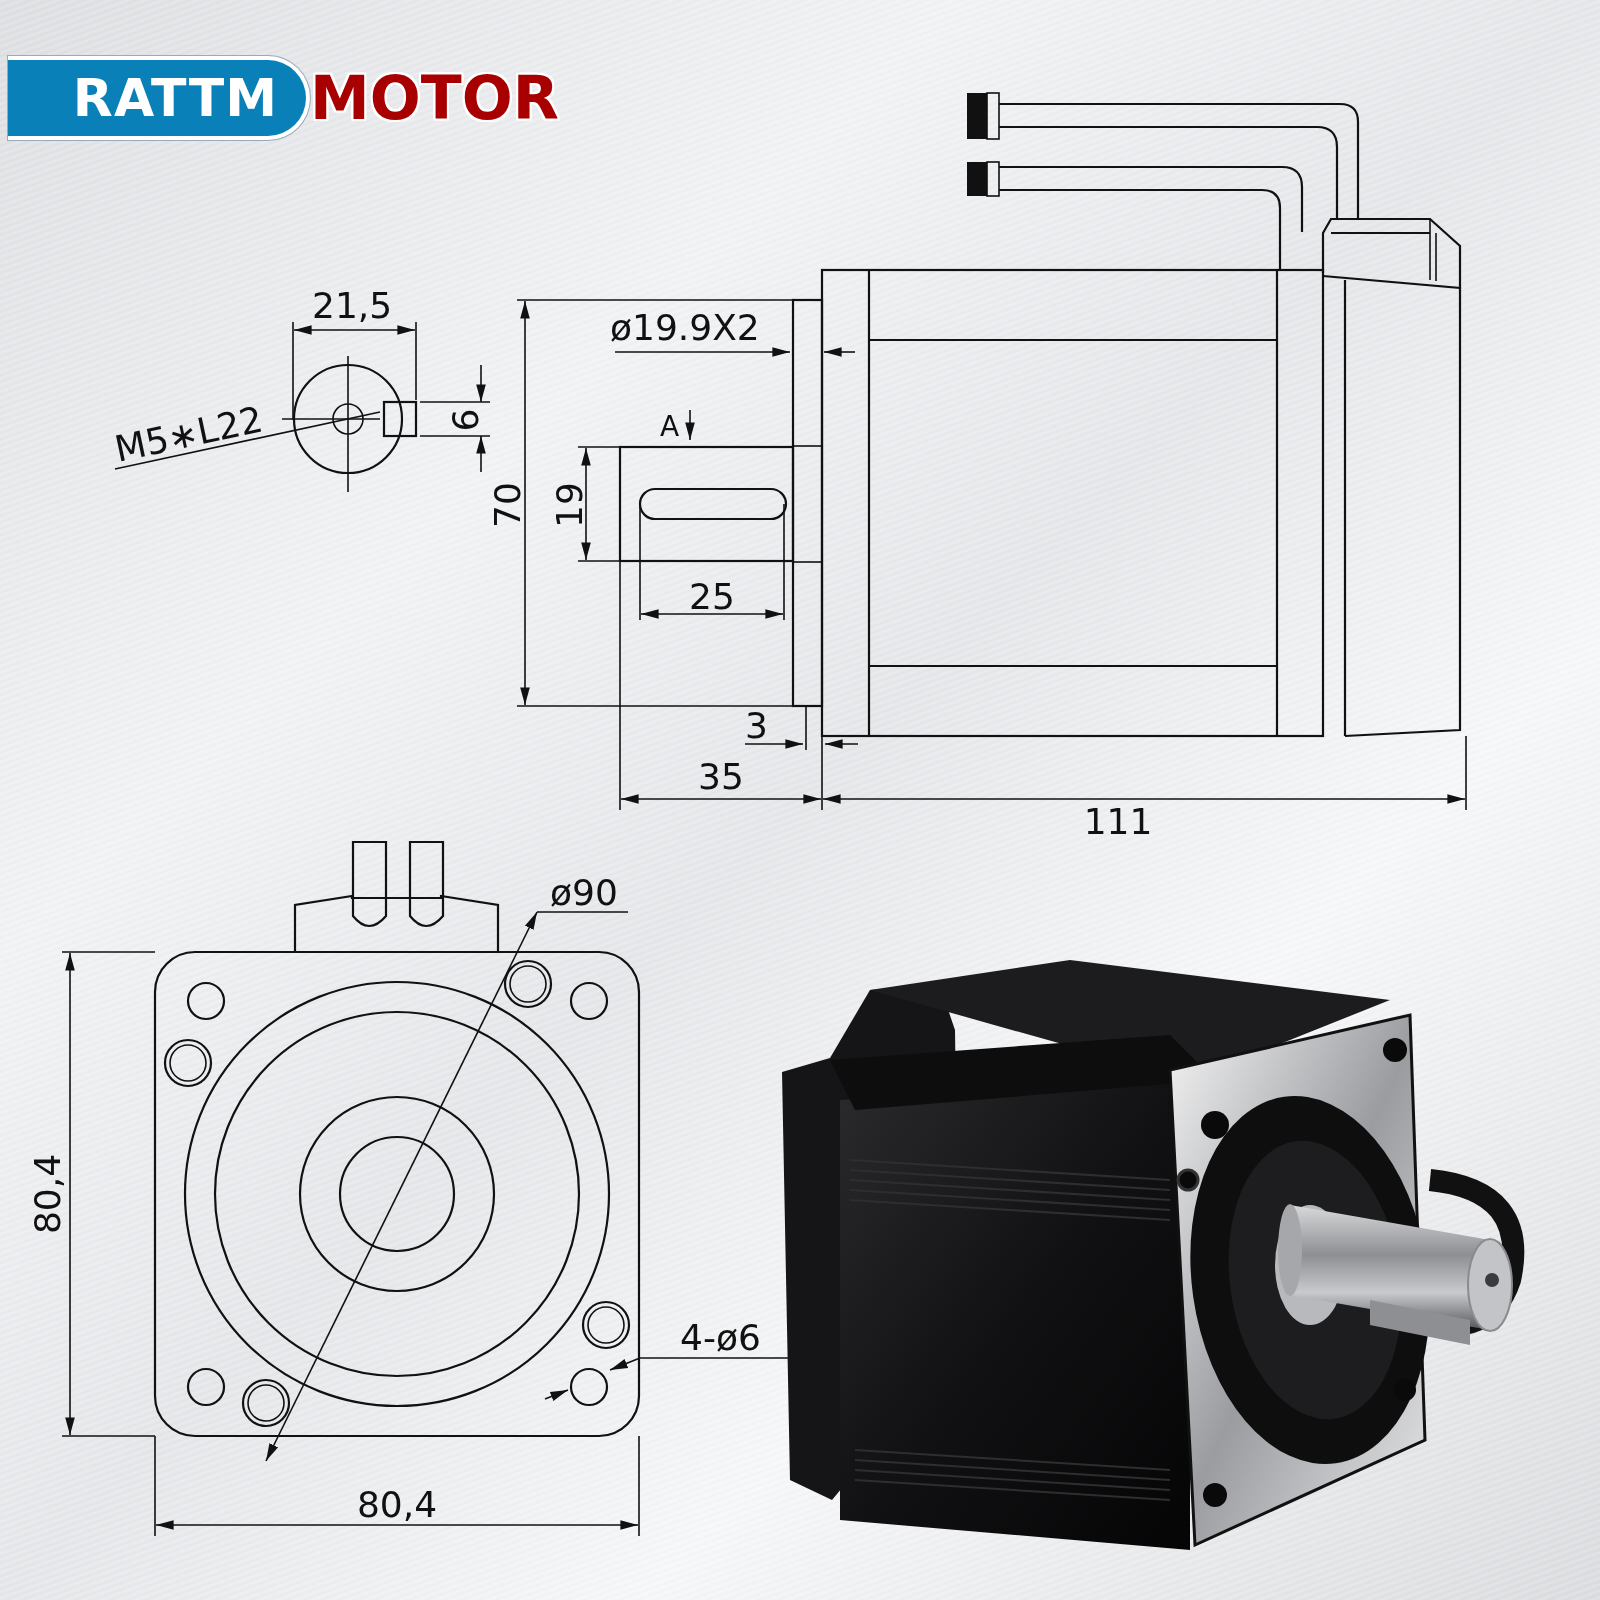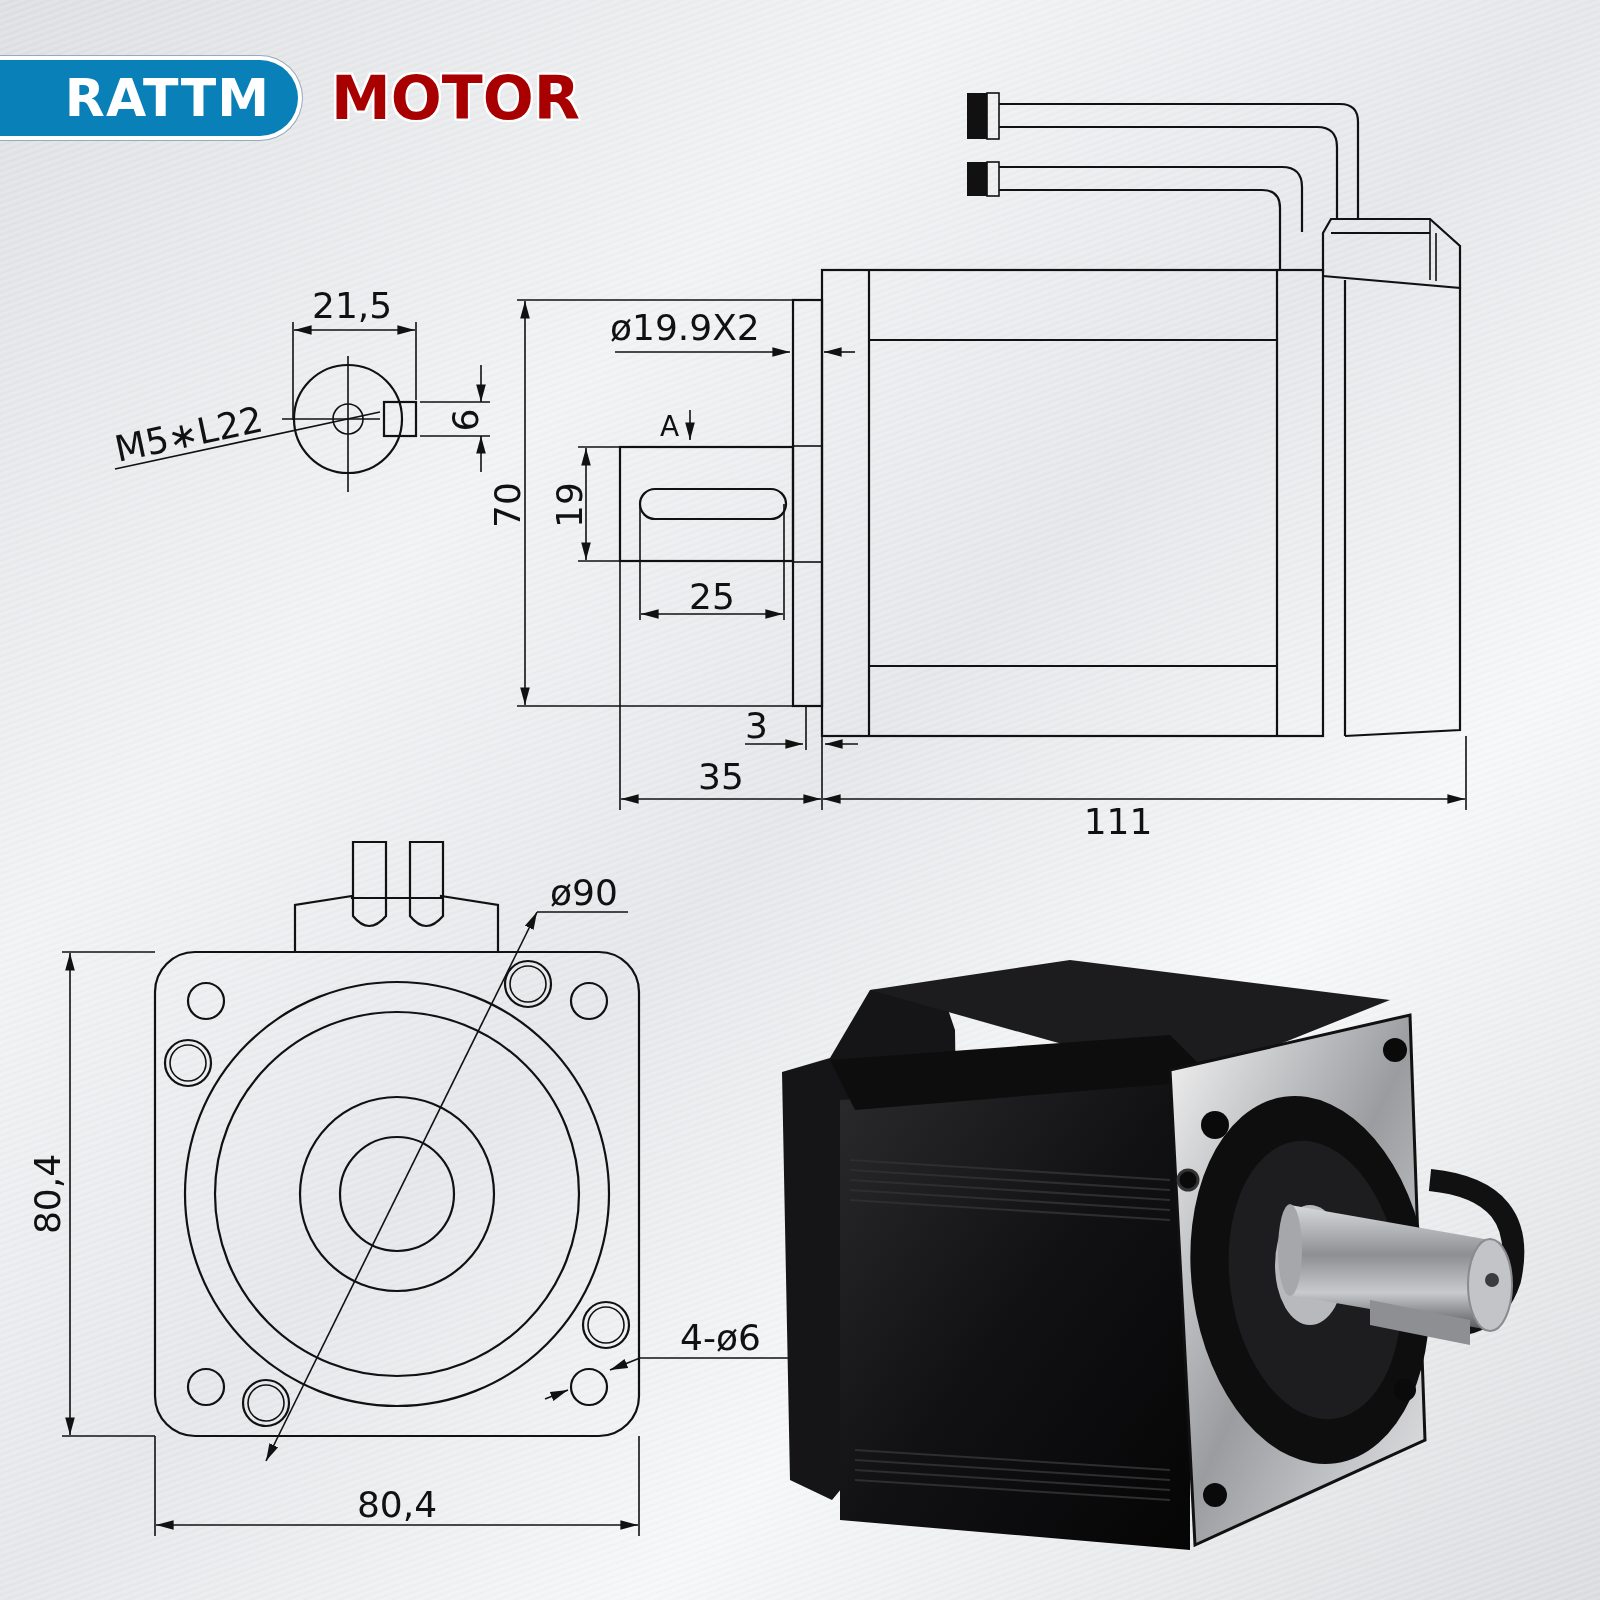--- a/index.html
+++ b/index.html
@@ -6,31 +6,31 @@
   body {
     width: 1600px; height: 1600px; position: relative; overflow: hidden;
     background: linear-gradient(135deg, #dcdde0 0%, #f1f2f4 30%, #e4e5e8 50%, #f6f7f8 70%, #d9dadd 100%);
     font-family: "DejaVu Sans", sans-serif;
   }
   .bg-stripes {
     position: absolute; inset: 0;
     background: repeating-linear-gradient(-20deg, rgba(255,255,255,0.0) 0px, rgba(255,255,255,0.35) 3px, rgba(200,200,205,0.15) 6px);
     opacity: 0.6;
   }
-  .logo { position: absolute; left: 0; top: 52px; height: 92px; display: flex; align-items: center; }
+  .logo { position: absolute; left: 8px; top: 52px; height: 92px; display: flex; align-items: center; }
   .logo-badge {
     height: 84px; width: 302px; background: #0a80b8; border: 4px solid #fff; border-left: none;
     border-radius: 0 44px 44px 0; display: flex; align-items: center; justify-content: flex-end;
     padding-right: 28px; box-sizing: border-box; box-shadow: 0 0 0 1px #9ab;
   }
   .logo-badge span {
     color: #fff; font-family: "DejaVu Sans", sans-serif; font-weight: bold; font-size: 52px; letter-spacing: 1px;
   }
   .logo-motor {
-    margin-left: 29px; color: #a80000; font-family: "DejaVu Sans", sans-serif; font-weight: bold; font-size: 60px;
+    margin-left: 0; color: #a80000; font-family: "DejaVu Sans", sans-serif; font-weight: bold; font-size: 60px;
     -webkit-text-stroke: 0; text-shadow: 2px 0 #fff, -2px 0 #fff, 0 2px #fff, 0 -2px #fff, 2px 2px #fff, -2px -2px #fff, 2px -2px #fff, -2px 2px #fff;
   }
   svg.drawing { position: absolute; left: 0; top: 0; }
   .dim { font-family: "DejaVu Sans", sans-serif; font-size: 36px; fill: #111; }
   .dim-sm { font-family: "DejaVu Sans", sans-serif; font-size: 28px; fill: #111; }
   .ln { stroke: #111; stroke-width: 2.2; fill: none; }
   .ln-t { stroke: #111; stroke-width: 1.6; fill: none; }
   .photo { position: absolute; left: 770px; top: 960px; width: 800px; height: 600px; }
 </style>
 </head>

